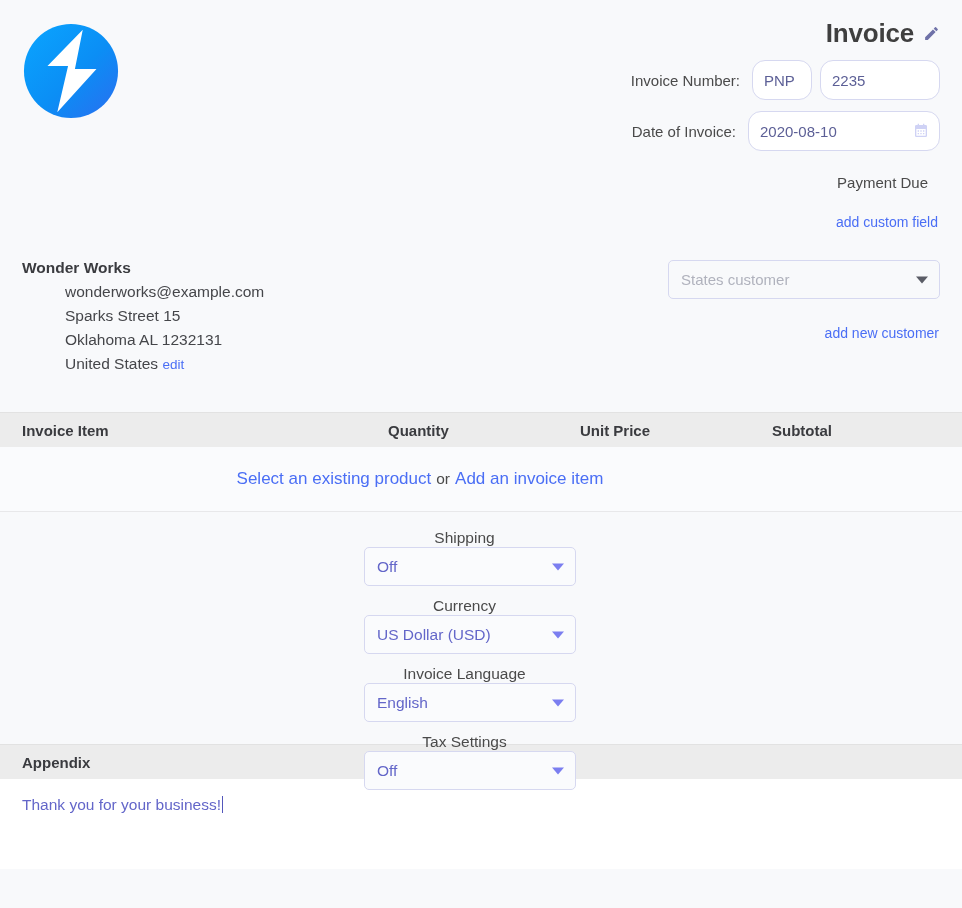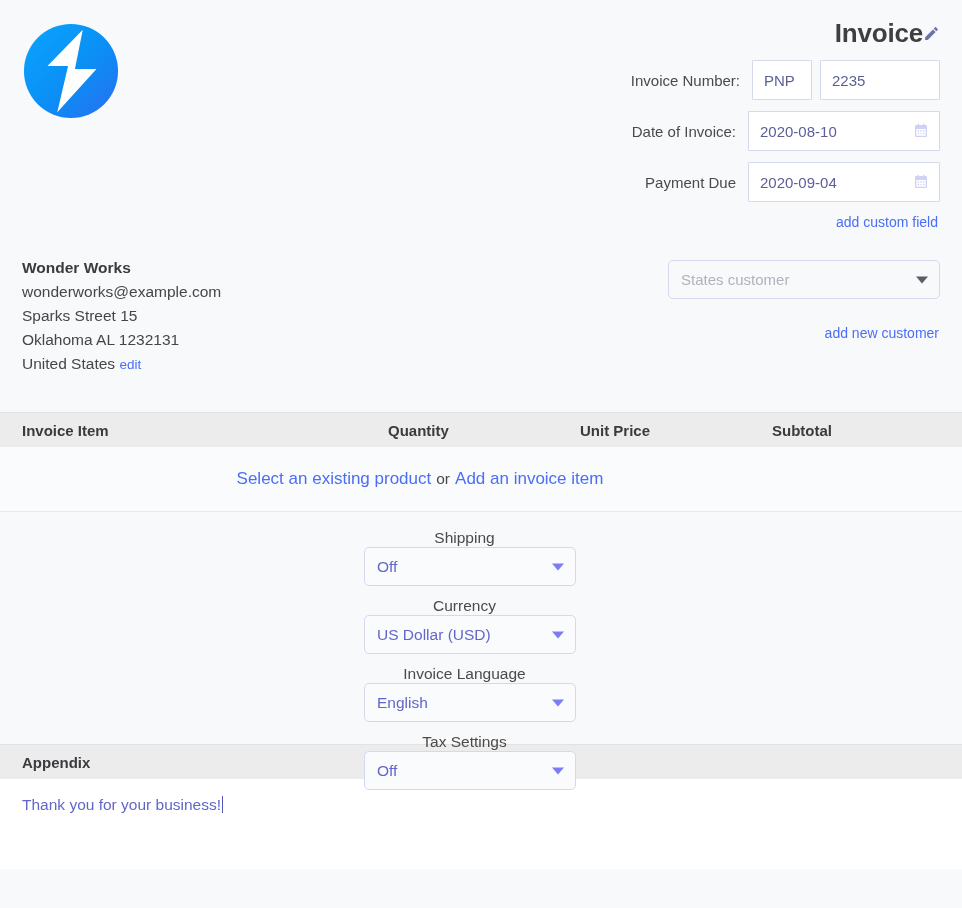--- a/index.html
+++ b/index.html
@@ -40,20 +40,21 @@
   }
   .logo-wrap svg { display: block; width: 98px; height: 98px; }
 
   
   .title-row {
     position: absolute;
     right: 22px;
     top: 20px;
     display: flex;
     align-items: center;
+    gap: 9px;
   }
   .invoice-title {
     font-size: 26px;
     font-weight: bold;
     color: #3f3f3f;
     letter-spacing: -0.2px;
     line-height: 1;
   }
   .pencil-icon {
     display: inline-block;
@@ -80,21 +81,21 @@
   .frow .flabel {
     font-size: 15px;
     color: #4a4a4a;
     text-align: right;
     padding-right: 12px;
     white-space: nowrap;
   }
   .inp {
     height: 40px;
     border: 1px solid #d6d8f0;
-    border-radius: 1px;
+    border-radius: 13px;
     background: #ffffff;
     color: #5c5f96;
     font-size: 15px;
     font-family: "Liberation Sans", sans-serif;
     padding: 0 11px;
     outline: none;
     display: flex;
     align-items: center;
   }
   .inp-prefix { width: 60px; }
@@ -135,21 +136,21 @@
     top: 256px;
     line-height: 24px;
     font-size: 15.5px;
     color: #45464a;
   }
   .company .cname {
     font-weight: bold;
     color: #3a3b3f;
     font-size: 15.5px;
   }
-  .company .cline { color: #45464a; }
+  .company .cline { color: #45464a; margin-left: 43px; }
   .edit-link {
     color: #4a6ef5;
     font-size: 13.5px;
     text-decoration: none;
     cursor: pointer;
   }
 
   
   .customer-wrap {
     position: absolute;
@@ -333,28 +334,20 @@
           <span class="cal-icon">
             <svg viewBox="0 0 24 24" fill="currentColor" xmlns="http://www.w3.org/2000/svg">
               <path d="M7 1v2H5a2 2 0 0 0-2 2v14a2 2 0 0 0 2 2h14a2 2 0 0 0 2-2V5a2 2 0 0 0-2-2h-2V1h-2v2H9V1H7zm12 8v10H5V9h14zM7 11v2h2v-2H7zm4 0v2h2v-2h-2zm4 0v2h2v-2h-2zM7 15v2h2v-2H7zm4 0v2h2v-2h-2zm4 0v2h2v-2h-2z"></path>
             </svg>
           </span>
         </div>
       </div>
 
       <div class="frow">
         <span class="flabel">Payment Due</span>
-        <div class="inp inp-date">
-          <span>2020-09-04</span>
-          <span class="cal-icon">
-            <svg viewBox="0 0 24 24" fill="currentColor" xmlns="http://www.w3.org/2000/svg">
-              <path d="M7 1v2H5a2 2 0 0 0-2 2v14a2 2 0 0 0 2 2h14a2 2 0 0 0 2-2V5a2 2 0 0 0-2-2h-2V1h-2v2H9V1H7zm12 8v10H5V9h14zM7 11v2h2v-2H7zm4 0v2h2v-2h-2zm4 0v2h2v-2h-2zM7 15v2h2v-2H7zm4 0v2h2v-2h-2zm4 0v2h2v-2h-2z"></path>
-            </svg>
-          </span>
-        </div>
       </div>
 
       <div class="add-custom-row">
         <a class="link">add custom field</a>
       </div>
     </div>
 
     <div class="company">
       <div class="cname">Wonder Works</div>
       <div class="cline">wonderworks@example.com</div>

